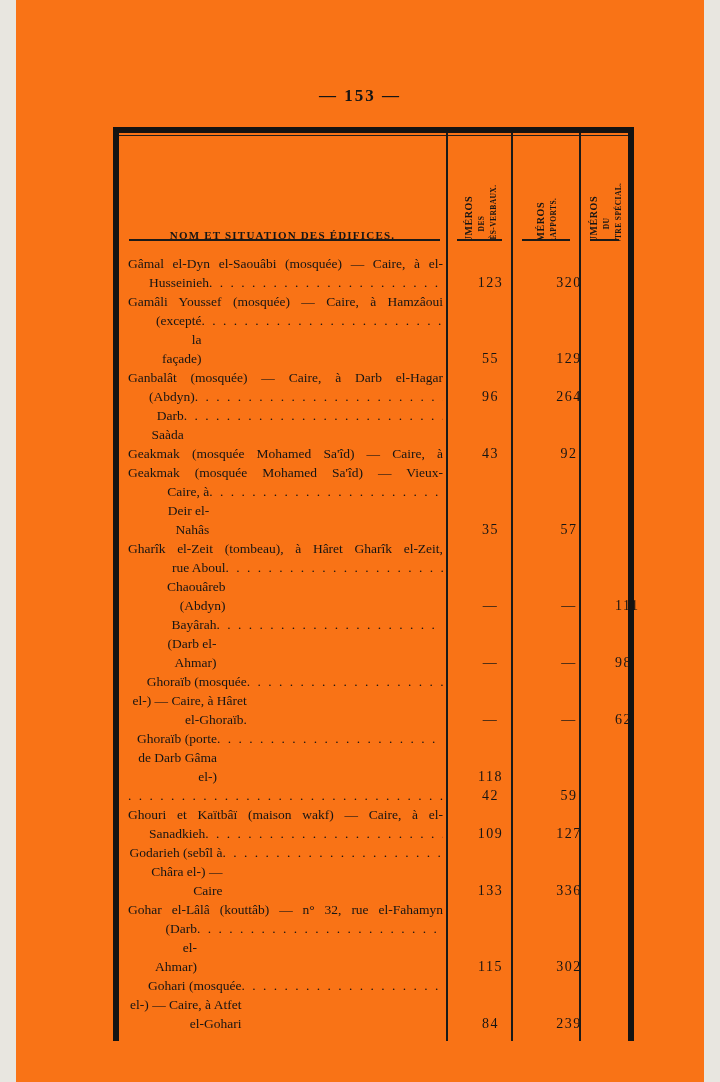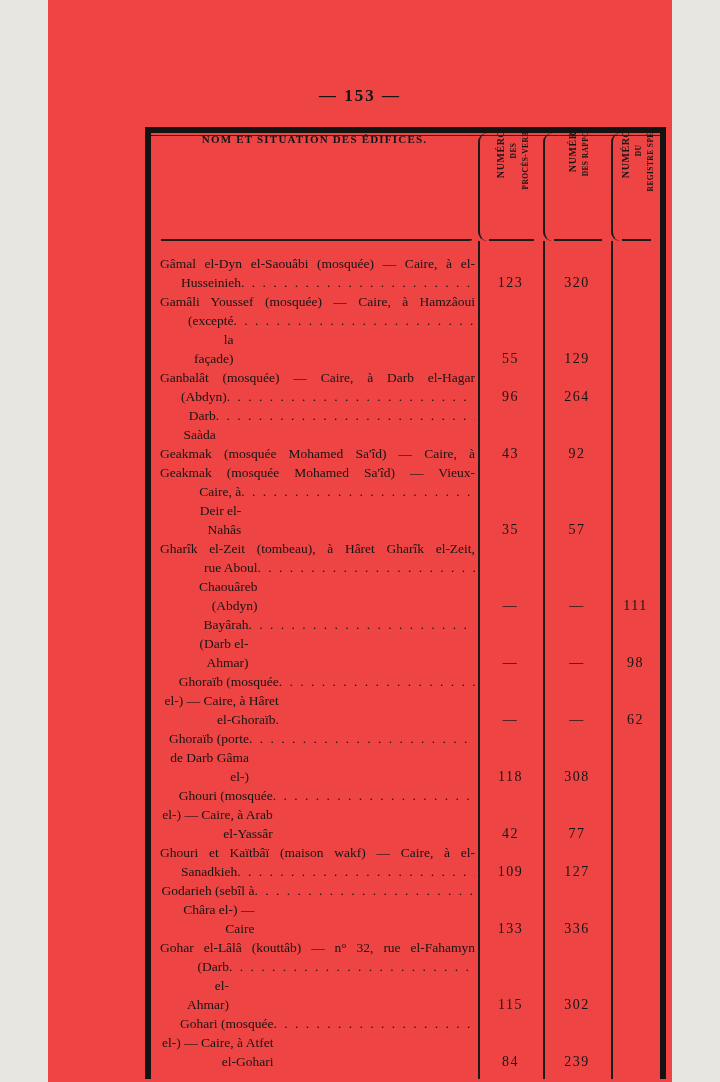--- a/index.html
+++ b/index.html
@@ -1,18 +1,18 @@
 <!DOCTYPE html>
 <html><head>
 <meta charset="utf-8">
 <style>
   html,body{margin:0;padding:0;background:#e8e6e0;}
   .sheet{
-    position:relative;width:624px;height:1082px;margin:0 auto;
-    background:#ef4444;overflow:hidden;
+    position:relative;width:688px;height:1082px;margin:0 auto;
+    background:#f97316;overflow:hidden;
     font-family:"Liberation Serif", serif;color:#161514;
   }
   .page-number{
     position:absolute;top:86px;left:0;width:100%;
     text-align:center;font-size:17px;font-weight:700;letter-spacing:2px;
   }
   
   .ed-table{
     position:absolute;left:97px;top:127px;width:521px;
     box-sizing:border-box;
@@ -23,23 +23,22 @@
   }
   .ed-table::before{ 
     content:"";position:absolute;left:0;right:0;top:2px;height:1px;
     background:#22201e;
   }
   .cols{display:grid;grid-template-columns:327px 65px 68px 1fr;}
   
   .thead{height:108px;}
   .hdr-cell{
     position:relative;box-sizing:border-box;
-    display:flex;align-items:flex-start;justify-content:center;
+    display:flex;align-items:flex-end;justify-content:center;
     overflow:hidden;
-    border-radius:9px;
   }
   .hdr-cell.sep{border-left:2px solid #1b1a18;}
   .hdr-cell::after{ 
     content:"";position:absolute;bottom:0;height:2px;background:#1b1a18;
     left:9px;right:9px;
   }
   .hdr-cell.name-hdr::after{left:10px;right:6px;}
   .name-hdr span{
     font-size:11px;font-weight:700;letter-spacing:1.2px;white-space:nowrap;
   }
@@ -47,21 +46,21 @@
     flex:none;transform:rotate(-90deg);
     display:flex;flex-direction:column;justify-content:center;gap:3px;
     width:96px;text-align:center;
   }
   .rot .big{font-size:10px;font-weight:700;letter-spacing:0.6px;white-space:nowrap;}
   .rot .small{font-size:7.5px;font-weight:700;letter-spacing:0.4px;white-space:nowrap;}
   
   .tbody{position:relative;padding-top:13px;padding-bottom:8px;}
   .vline{position:absolute;top:0;bottom:0;width:2px;background:#1b1a18;}
   .vline.v1{left:327px;} .vline.v2{left:392px;} .vline.v3{left:460px;}
-  .trow{align-items:stretch;}
+  .trow{align-items:stretch;gap:12px;}
   .name-cell{
     box-sizing:border-box;padding:0 3px 0 9px;
     font-size:13.5px;line-height:19px;
   }
   .line.justify{text-align:justify;text-align-last:justify;}
   .line.last{display:flex;align-items:baseline;text-align:right;}
   .line.cont{padding-left:21px;}
   .leader{flex:1 1 auto;overflow:hidden;white-space:nowrap;min-width:0;}
   .leader::after{
     content:". . . . . . . . . . . . . . . . . . . . . . . . . . . . . . . . . . . . . . . . . . . .";
@@ -217,33 +216,31 @@
   </div>
 
   <div class="trow cols">
     <div class="name-cell">
             <div class="line last">
               <span>Ghoraïb (porte de Darb Gâma el-)</span>
               <span class="leader"></span>
             </div>
           </div>
     <div class="num pv">118</div>
-    <div class="num rap">308</div>
-    <div class="num reg"></div>
-  </div>
-
-  <div class="trow cols">
-    <div class="name-cell">
-            <div class="line last">
-              <span>Ghouri (mosquée el-) — Caire, à Arab el-Yassâr</span>
+    <div class="num reg"></div>
+  </div>
+
+  <div class="trow cols">
+    <div class="name-cell">
+            <div class="line last">
               <span class="leader"></span>
             </div>
           </div>
     <div class="num pv">42</div>
-    <div class="num rap">77</div>
+    <div class="num rap">59</div>
     <div class="num reg"></div>
   </div>
 
   <div class="trow cols">
     <div class="name-cell">
             <div class="line justify">Ghouri et Kaïtbâï (maison wakf) — Caire, à el-</div>
             <div class="line last cont">
               <span>Sanadkieh</span>
               <span class="leader"></span>
             </div>

